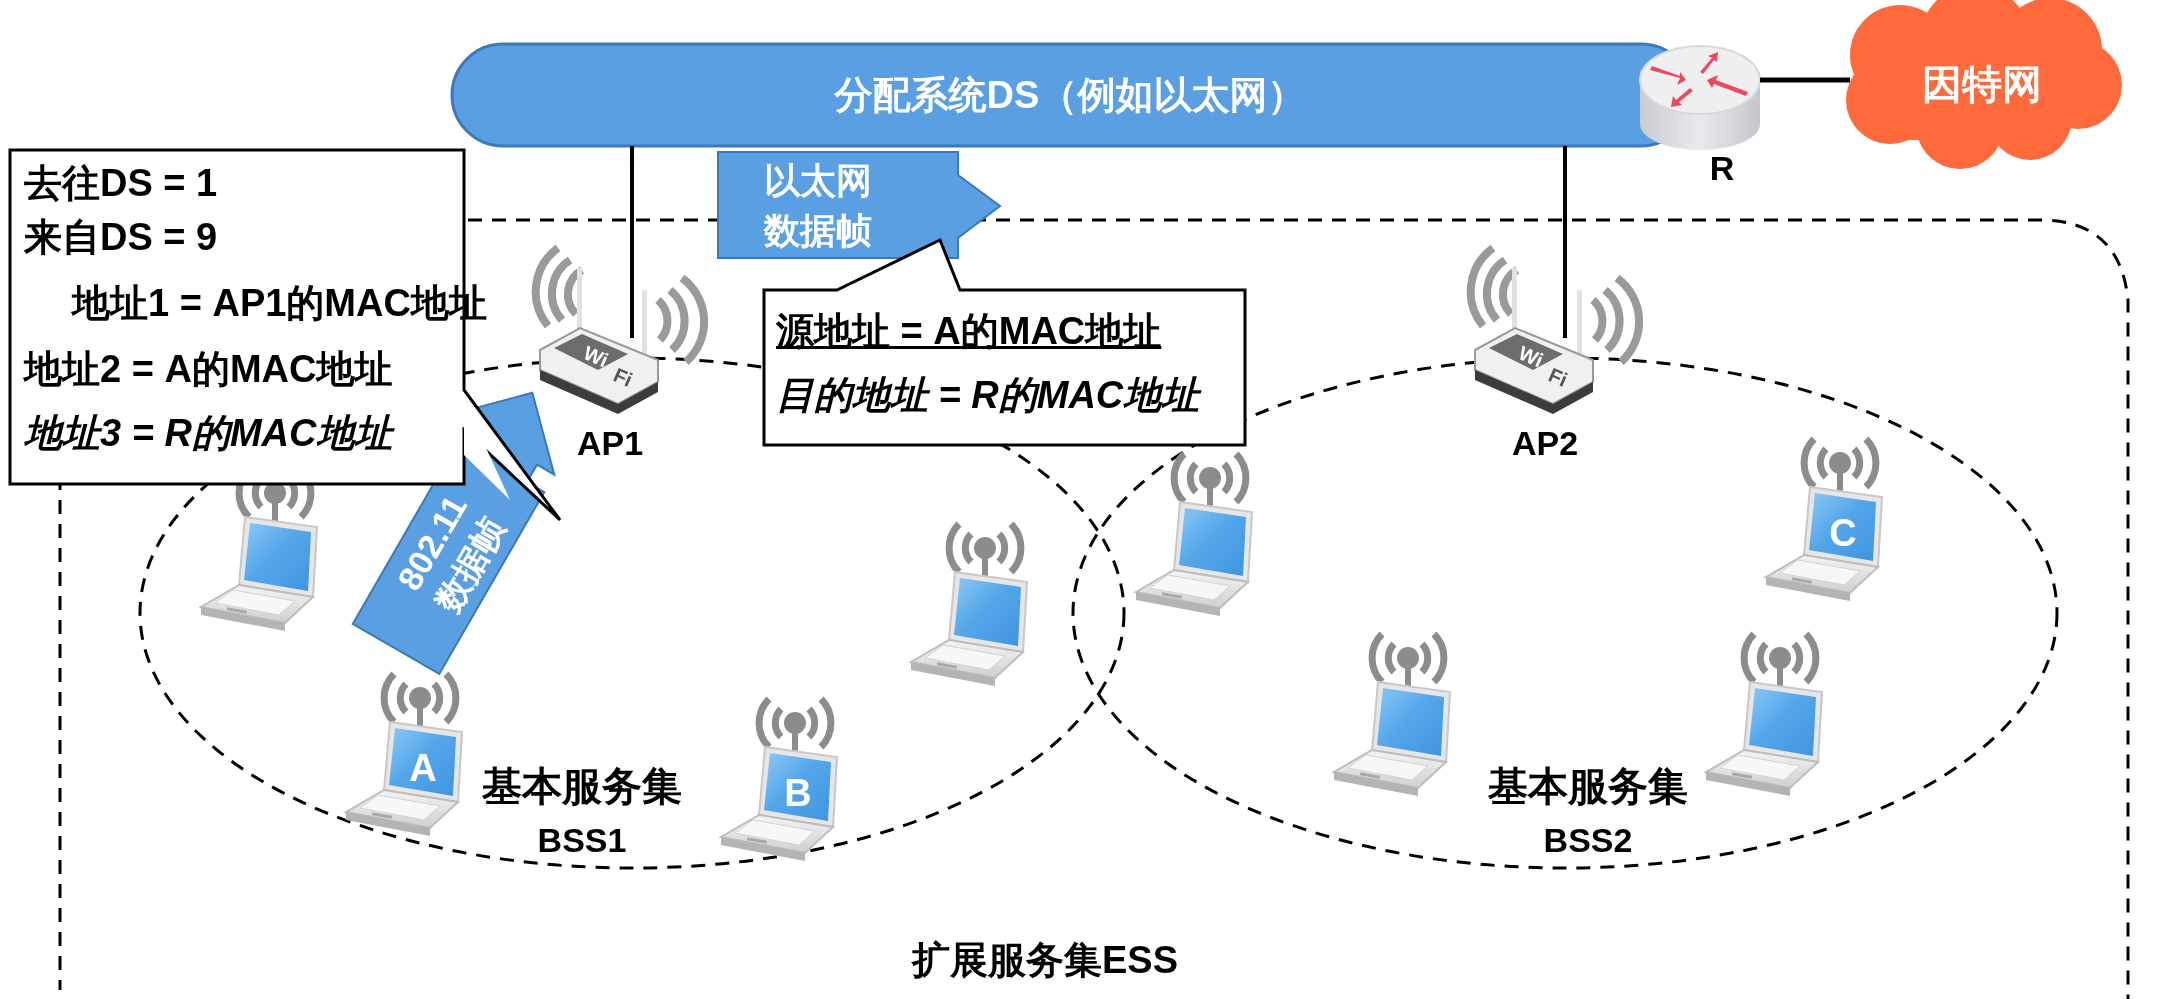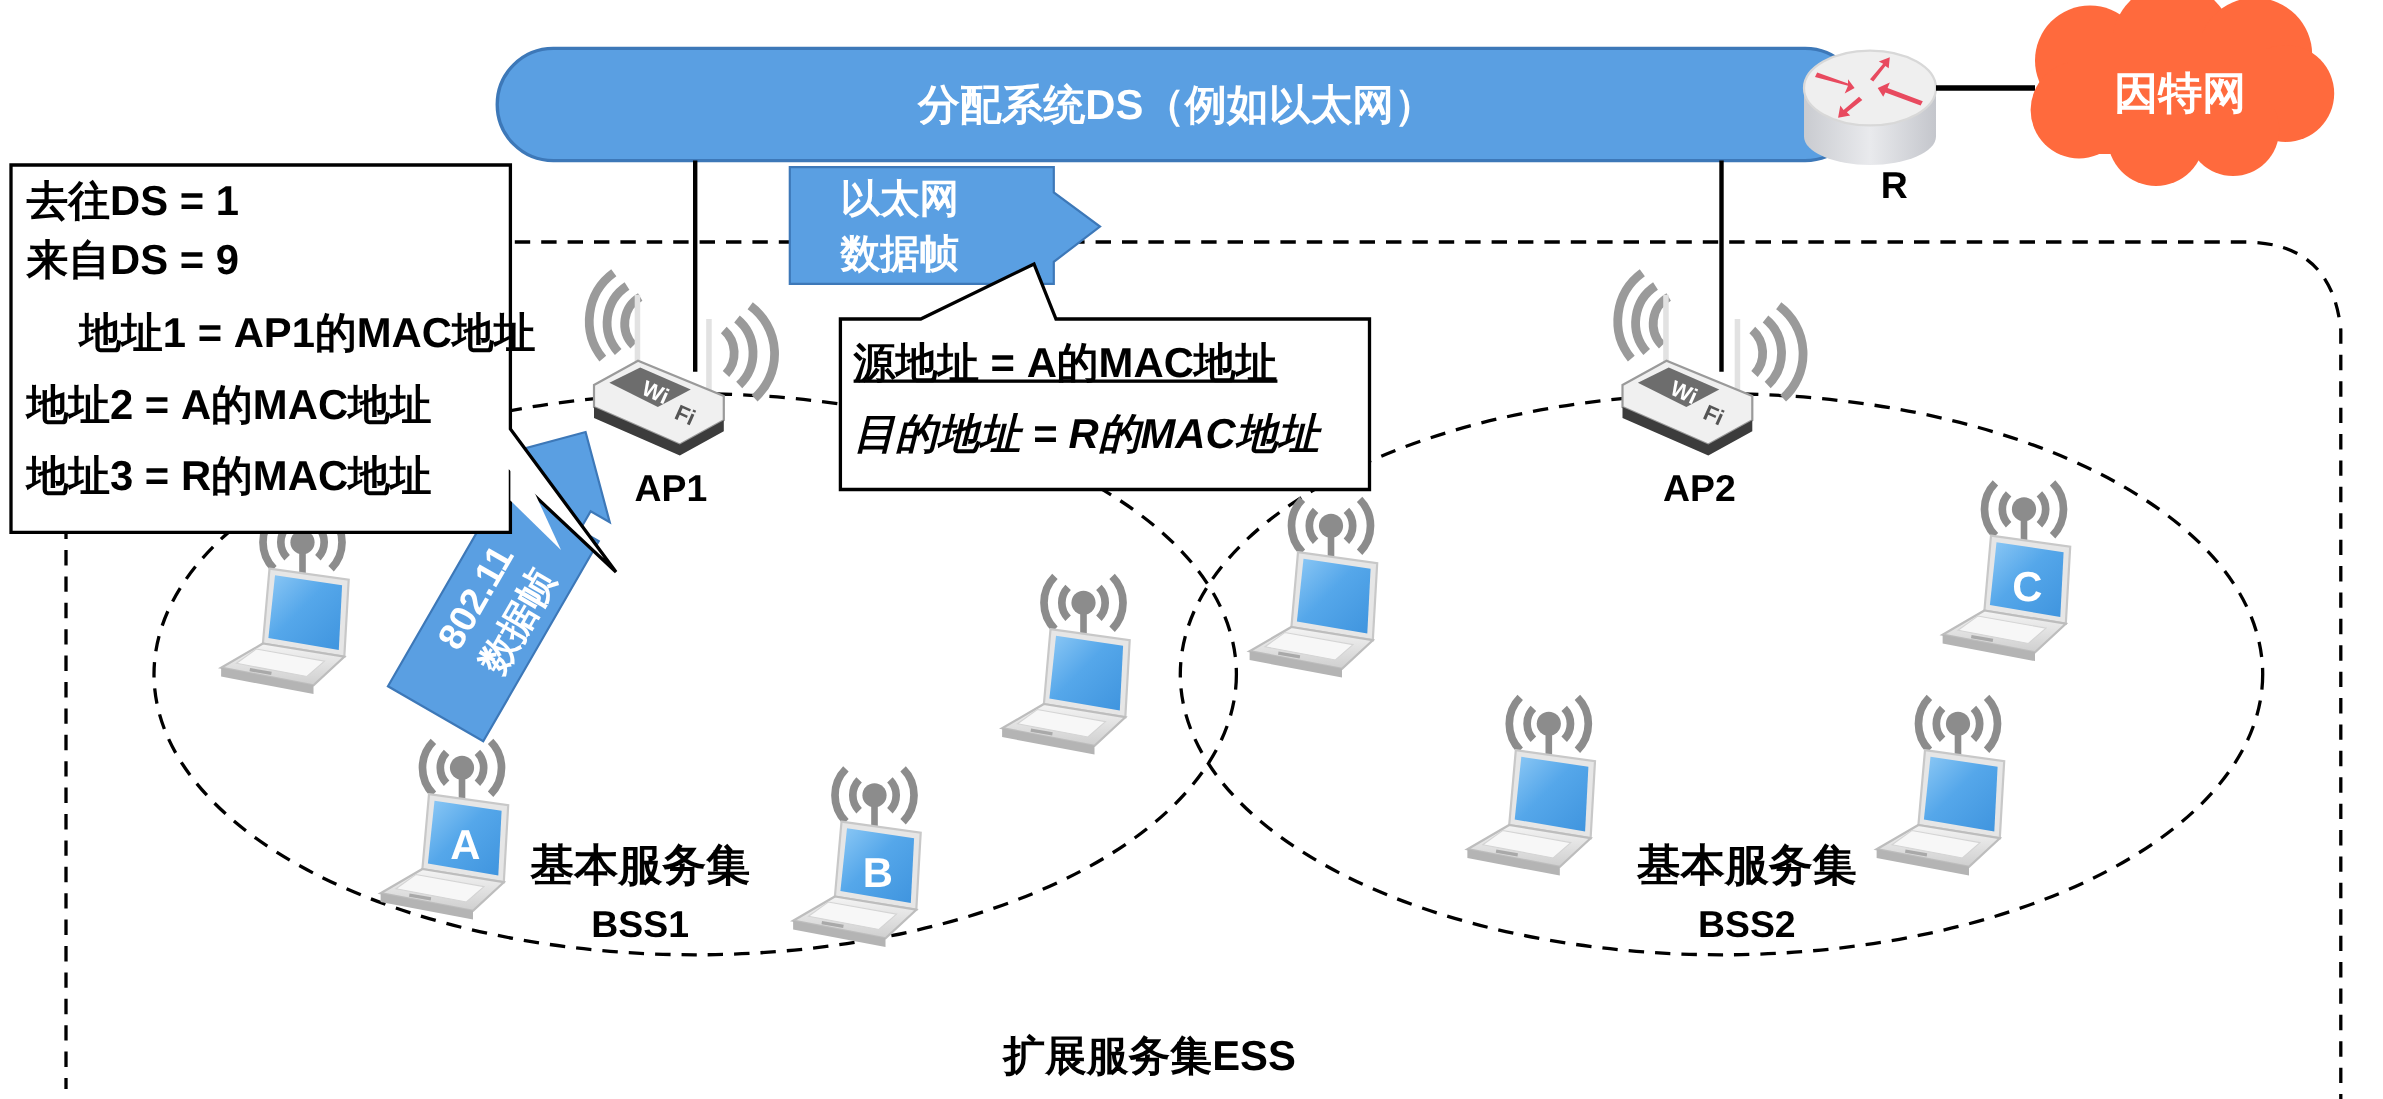--- a/index.html
+++ b/index.html
@@ -173,16 +173,16 @@
 
   <g>
     <path d="M 764 290 L 837 290 L 940 240 L 960 290 L 1245 290 L 1245 445 L 764 445 Z" fill="#ffffff" stroke="#000" stroke-width="3"></path>
   </g>
 </svg>
 
 <div class="callout-text" style="left:24px; top:164px;">去往DS = 1</div>
 <div class="callout-text" style="left:24px; top:218px;">来自DS = 9</div>
 <div class="callout-text" style="left:24px; top:284px;margin-left:48px;">地址1 = AP1的MAC地址</div>
 <div class="callout-text" style="left:24px; top:350px;text-align:right;">地址2 = A的MAC地址</div>
-<div class="callout-text" style="left:24px; top:414px;">地址3 = R的MAC地址</div>
+<div class="callout-text" style="left:24px; top:414px;font-style:italic;">地址3 = R的MAC地址</div>
 
 <div class="callout-text" style="left:776px; top:312px;text-decoration:underline;">源地址 = A的MAC地址</div>
 <div class="callout-text" style="left:776px; top:376px;font-style:italic;">目的地址 = R的MAC地址</div>
 
 </body></html>

